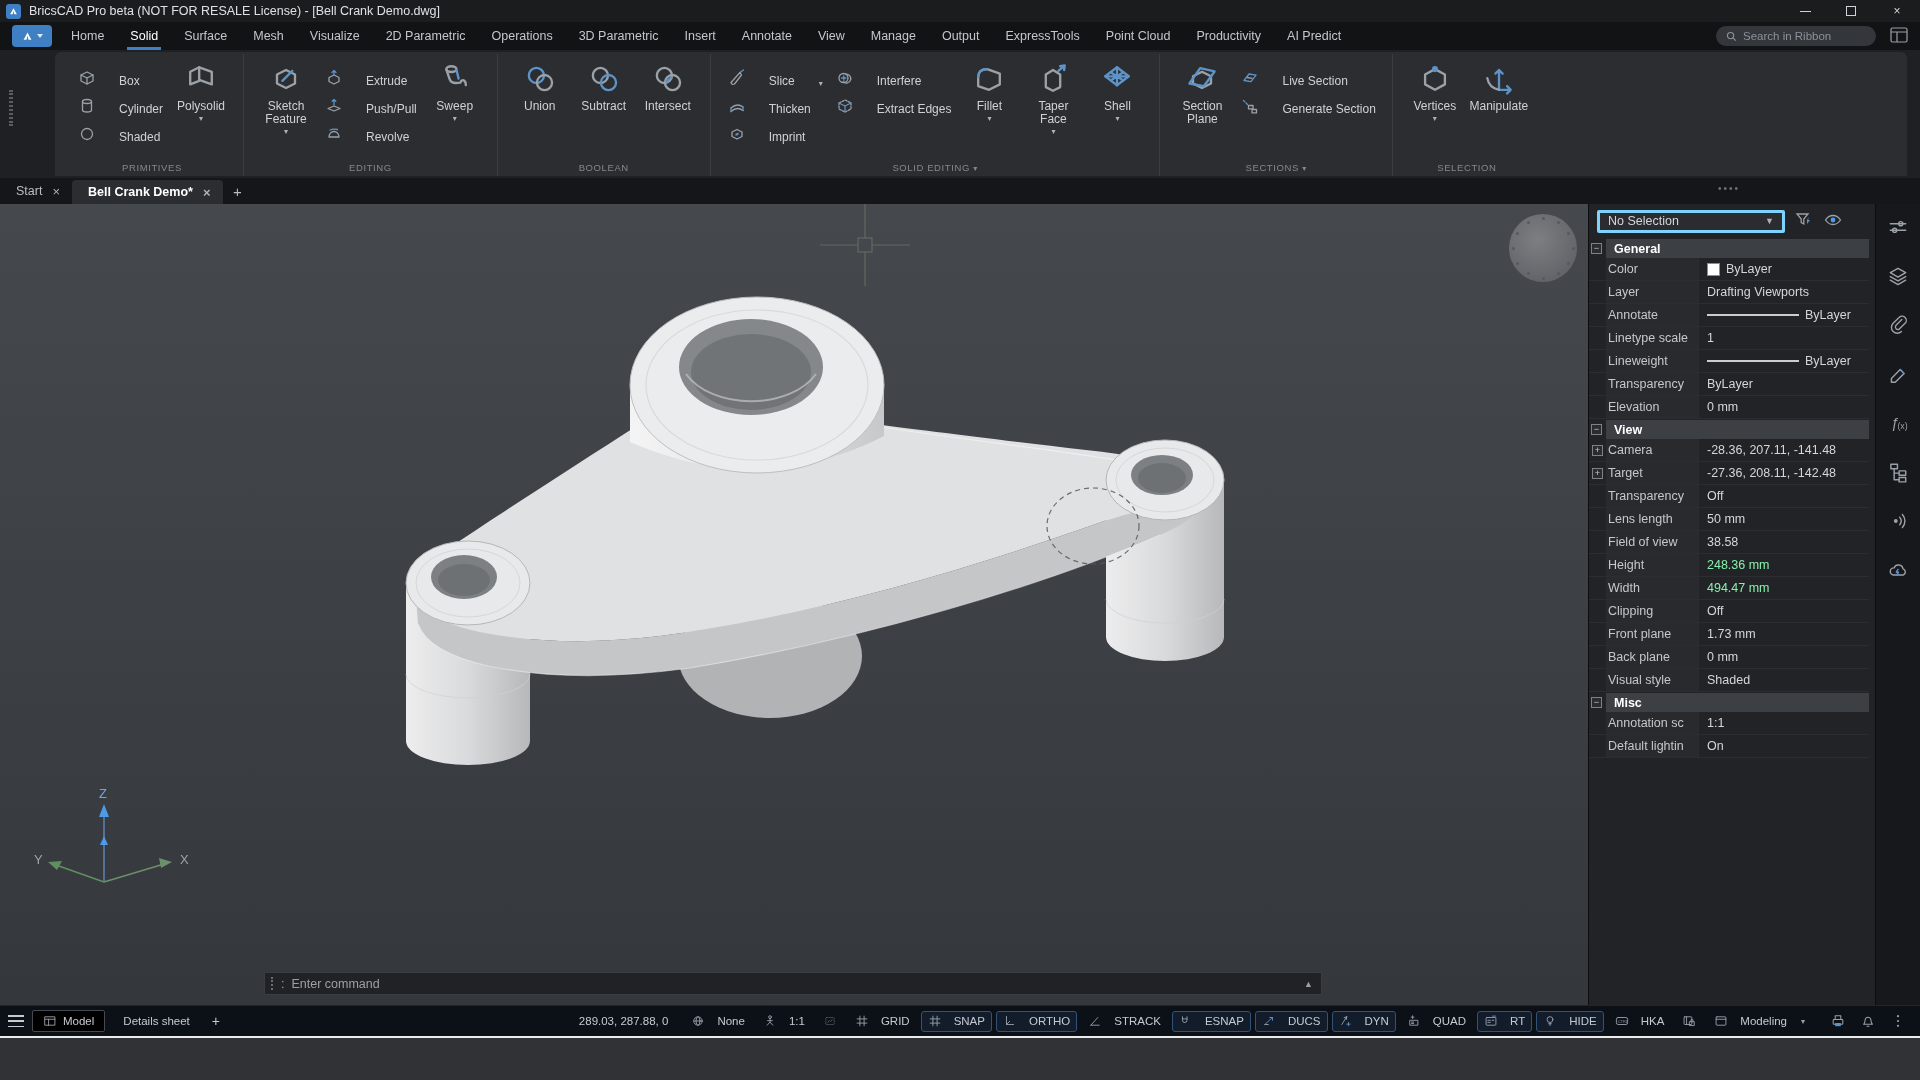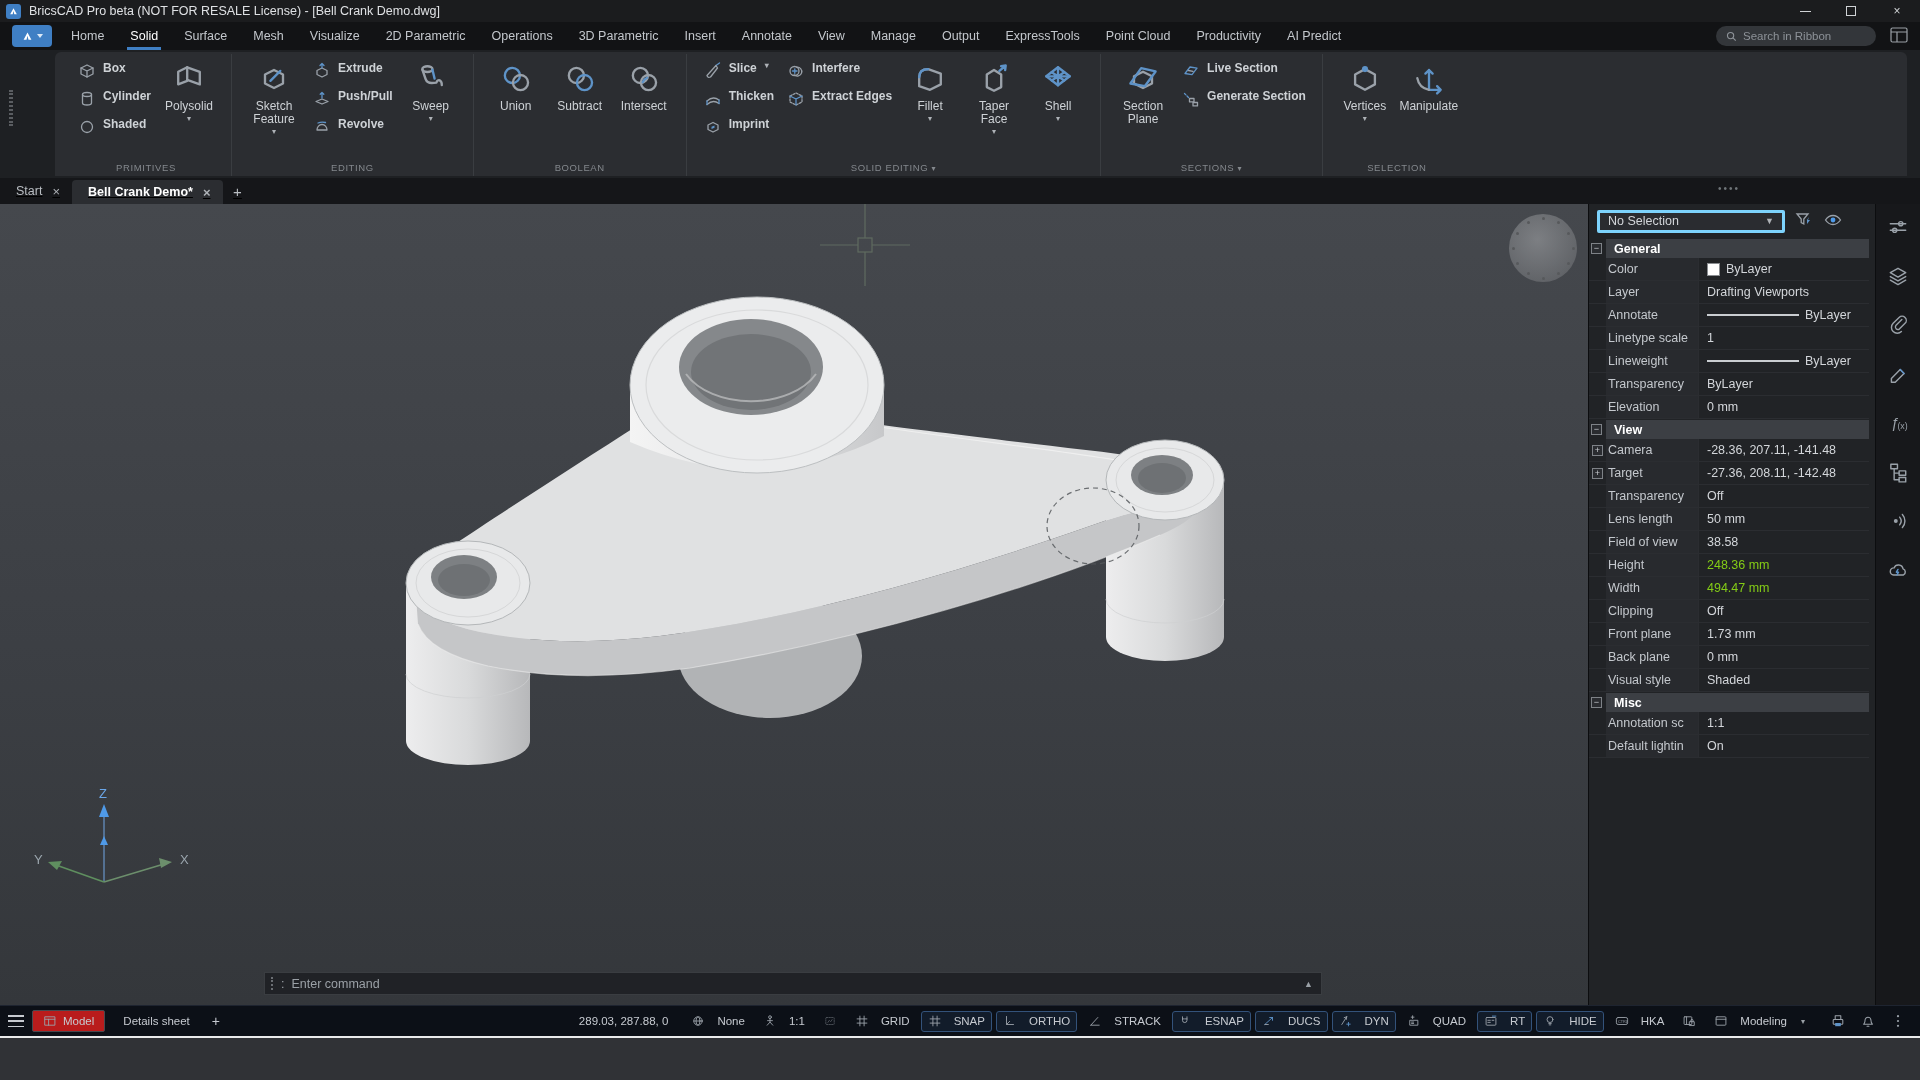--- a/index.html
+++ b/index.html
@@ -40,36 +40,36 @@
   #ribbonband { position:absolute; left:0; top:50px; width:1920px; height:128px; background:#1e2023; }
   #ribbongrip { position:absolute; left:9px; top:40px; height:36px; width:4px;
     border-left:2px dotted #5a5d61; border-right:2px dotted #5a5d61; }
   #ribbonpanel { position:absolute; left:55px; top:2px; width:1852px; height:124px; background:#2b2d31; border-radius:6px 6px 0 0;
     display:flex; align-items:stretch; padding:2px 4px 0 6px; }
   .rgroup { position:relative; display:flex; align-items:flex-start; padding:4px 10px 18px 10px; border-right:1px solid #3a3d41; }
   .rgroup:last-child { border-right:none; }
   .glabel { position:absolute; left:0; right:0; bottom:3px; text-align:center; color:#84888d; font-size:9.5px; letter-spacing:0.6px; white-space:nowrap; }
   .glabel .gchev { font-size:8px; color:#84888d; }
   .scol { display:flex; flex-direction:column; justify-content:flex-start; gap:1px; padding-top:3px; }
-  .sbtn { display:flex; align-items:flex-start; gap:6px; height:27px; padding:0 6px; border-radius:3px; color:#ced2d6; font-size:12px; white-space:nowrap;font-weight:bold; }
+  .sbtn { display:flex; align-items:flex-end; gap:22px; height:27px; padding:0 6px; border-radius:3px; color:#ced2d6; font-size:12px; white-space:nowrap; }
   .sbtn .ric { width:20px; height:20px; flex:0 0 20px; }
   .sbtn .dd { font-size:8px; color:#aeb2b7; margin-left:2px; }
   .rlarge { display:flex; flex-direction:column; align-items:center; width:64px; padding:3px 2px 0 2px; border-radius:3px; color:#ced2d6; font-size:12px; }
   .rlarge .ricL { width:36px; height:36px; margin-bottom:3px; }
   .rlarge .rlab { text-align:center; line-height:13px; white-space:pre-line; }
   .rlarge .dd { font-size:8px; color:#aeb2b7; margin-top:1px; }
   .ric svg, .ricL svg { width:100%; height:100%; }
   .icn path, .icn circle, .icn ellipse, .icn rect { fill:none; stroke:#9aa1a9; stroke-width:1.3; stroke-linecap:round; stroke-linejoin:round; }
   .icn .b  { stroke:#5e93c8; }
   .icn .bf { fill:#5e93c8; stroke:none; }
   .icn .gf { fill:#9aa1a9; stroke:none; }
   .icn text { fill:#9aa1a9; stroke:none; }
 
   
-  #tabbar { position:absolute; left:0; top:178px; width:1920px; height:26px; background:#151619; display:flex; align-items:stretch;text-decoration:underline; }
+  #tabbar { position:absolute; left:0; top:178px; width:1920px; height:26px; background:#151619; display:flex; align-items:stretch; }
   .doctab { display:flex; align-items:center; gap:10px; padding:0 12px 0 16px; font-size:12.5px; color:#b9bdc2; }
   .doctab .tclose { color:#aeb2b7; font-size:13px; }
   .doctab.active { background:#2b2d31; color:#ffffff; font-weight:bold; border-radius:4px 4px 0 0; margin-top:2px; }
   #newtab { width:30px; display:flex; align-items:center; justify-content:center; color:#b9bdc2; font-size:15px; }
   #paneltopgrip { position:absolute; right:180px; top:5px; color:#6f7478; font-size:10px; letter-spacing:2px; }
 
   
   #viewport { position:absolute; left:0; top:204px; width:1588px; height:801px;
     background:linear-gradient(#45484d 0%, #3c3f44 55%, #34373b 100%); overflow:hidden; }
   #crosshair { position:absolute; left:820px; top:0px; width:90px; height:82px; }
@@ -100,33 +100,33 @@
   .seltool svg { width:20px; height:20px; }
   .psec { display:flex; align-items:center; height:19px; margin:1px 6px 0 0; }
   .psec .collapse { width:11px; height:11px; margin:0 4px 0 2px; border:1px solid #7e8setColor287; border:1px solid #7e8287; color:#c8cbd0;
     font-size:9px; line-height:9px; text-align:center; background:#2a2c30; }
   .psec .bandt { flex:1; height:19px; background:#3c3f44; color:#ffffff; font-weight:bold; font-size:12.5px; display:flex; align-items:center; padding-left:8px; }
   .prow { display:flex; align-items:center; height:23px; margin-right:6px; border-bottom:1px solid #2b2d31; font-size:12.5px; }
   .prow .pgut { width:17px; display:flex; align-items:center; justify-content:center; }
   .prow .pgut .expbox { width:11px; height:11px; border:1px solid #7e8287; color:#c8cbd0; font-size:9px; line-height:9px; text-align:center; background:#2a2c30; }
   .prow .plab { width:93px; color:#c4c8cd; overflow:hidden; white-space:nowrap; background:#282a2e; align-self:stretch; display:flex; align-items:center; padding-left:2px; border-right:1px solid #2b2d31; }
   .prow .pval { flex:1; color:#d3d6da; display:flex; align-items:center; gap:6px; padding-left:8px; overflow:hidden; white-space:nowrap; }
-  .prow .pval.dim { color:#84cc16; }
+  .prow .pval.dim { color:#86efac; }
   .prow .swatch { width:13px; height:13px; background:#ffffff; border:1px solid #8a8d91; flex:0 0 13px; }
   .prow .ltline { width:92px; height:1.5px; background:#c9ccd0; }
 
   
   #statusbar { position:absolute; left:0; top:1005px; width:1920px; height:31px; background:#0c1017;
     display:flex; align-items:center; color:#c6cad0; font-size:11.5px; border-top:1px solid #1e2430; }
   #statusbar svg { width:14px; height:14px; }
   #sbleft { display:flex; align-items:center; gap:8px; padding-left:8px; }
   #hamburger { width:16px; height:12px; display:flex; flex-direction:column; justify-content:space-between; }
   #hamburger i { height:1.5px; background:#c6cad0; }
   .layouttab { display:flex; align-items:center; gap:6px; padding:3px 10px; }
-  .layouttab.active { background:#b91c1c; border:1px solid #46494f; border-radius:2px; }
+  .layouttab.active { background:#000000; border:1px solid #46494f; border-radius:2px; }
   #sbcoords { margin-left:auto; }
   #sbtoggles { display:flex; align-items:center; gap:4px; margin-left:16px; }
   .sbitem { display:flex; align-items:center; gap:12px; padding:2.5px 6px; border-radius:3px; border:1px solid transparent; white-space:nowrap; }
   .sbitem.boxed { border:1px solid #33527a; background:rgba(42,72,112,0.22);justify-content:space-between; }
   .sbitem.dim { opacity:0.45; }
   .sbchev { font-size:8px; color:#9aa0a6; margin-left:2px; }
   #sbicons { display:flex; align-items:center; gap:14px; margin:0 10px 0 18px; padding-right:4px; }
   #sbicons svg { width:16px; height:16px; }
 
   #bottomstrip { position:absolute; left:0; top:1036px; width:1920px; height:44px; background:#303236; border-top:2px solid #e9eaeb; }

